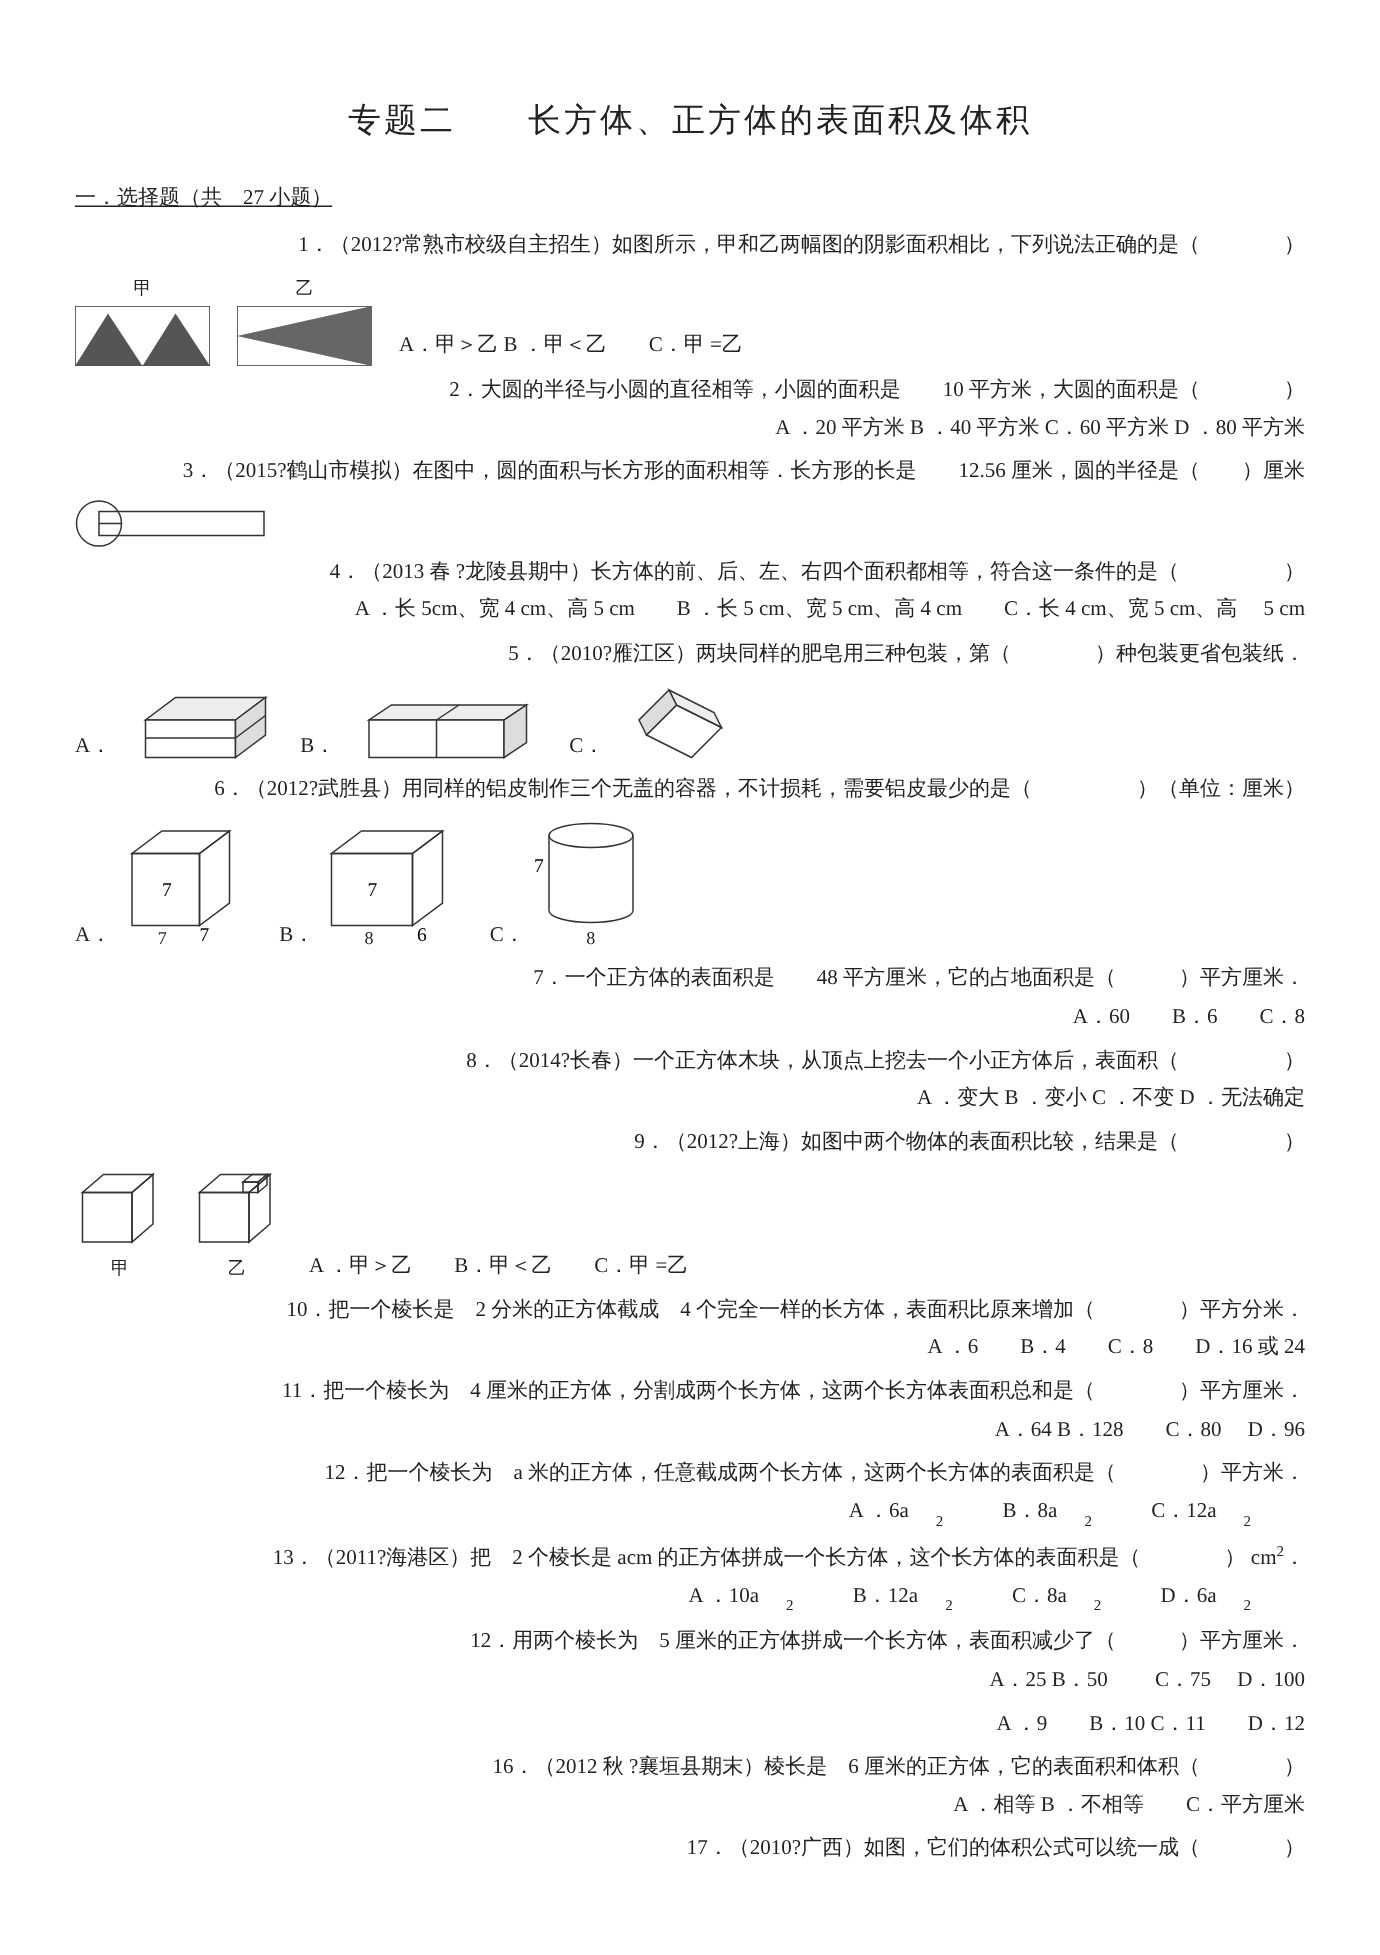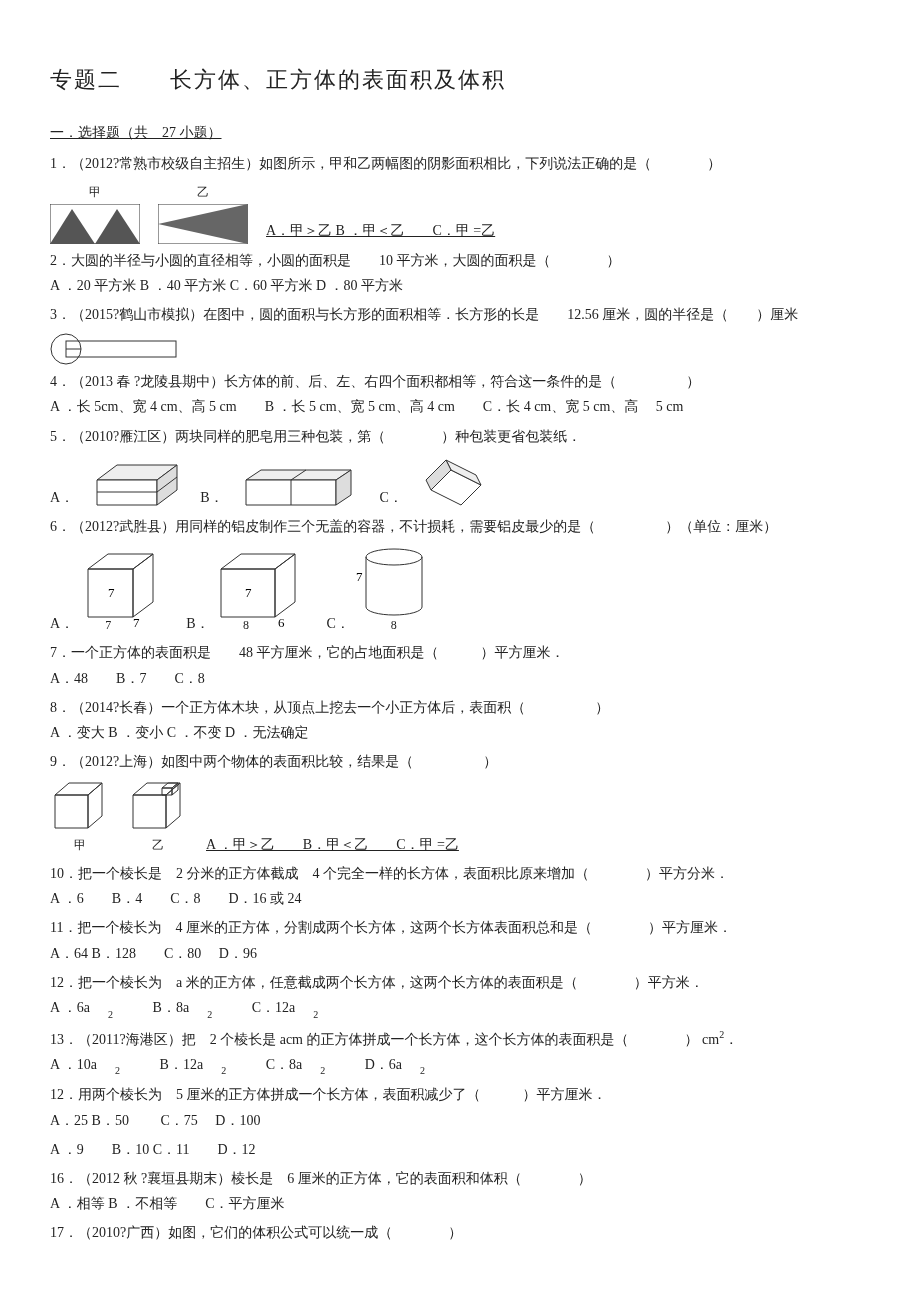--- a/index.html
+++ b/index.html
@@ -6,39 +6,40 @@
     font-family: "SimSun", "宋体", serif;
     font-size: 14px;
     line-height: 1.8;
     color: #222;
     background: #fff;
     margin: 0;
     padding: 60px 50px;
     width: 820px;
   }
   .title {
+    text-align: center;
     font-size: 22px;
     font-weight: normal;
     margin-bottom: 20px;
     letter-spacing: 2px;
   }
   .section-head {
     margin-bottom: 6px;
     text-decoration: underline;
   }
   .q { margin-bottom: 4px; }
-  .q-line { display: block; }
+  .q-line { display: block; text-align: right; }
   .figrow {
     display: flex;
     align-items: flex-end;
     gap: 18px;
     margin: 6px 0 2px 0;
     flex-wrap: wrap;
   }
-  .figrow .opts { display:inline;text-decoration:underline; }
+  .figrow .opts { display:inline; }
   .fig { display: inline-block; }
   .label-under { font-size:12px; text-align:center; }
   svg { display:block; }
   .sup { font-size: 10px; vertical-align: sub; position: relative; top: 2px; }
   .opt-spaced span { margin-right: 18px; font-family: Liberation Serif, serif; }
 </style>
 </head>
 <body>
 
 <div class="title">专题二　　长方体、正方体的表面积及体积</div>
@@ -164,21 +165,21 @@
           <text x="2" y="36" font-size="13">7</text>
         </svg>
         <div class="label-under" style="margin-top:-10px;">8</div>
       </div>
     </div>
   </div>
 </div>
 
 <div class="q">
   <span class="q-line">7．一个正方体的表面积是　　48 平方厘米，它的占地面积是（　　　）平方厘米．</span>
-  <span class="q-line">A．48　　B．7　　C．8</span>
+  <span class="q-line">A．60　　B．6　　C．8</span>
 </div>
 
 <div class="q">
   <span class="q-line">8．（2014?长春）一个正方体木块，从顶点上挖去一个小正方体后，表面积（　　　　　）</span>
   <span class="q-line">A ．变大  B ．变小 C ．不变  D ．无法确定</span>
 </div>
 
 <div class="q">
   <span class="q-line">9．（2012?上海）如图中两个物体的表面积比较，结果是（　　　　　）</span>
   <div class="figrow">

